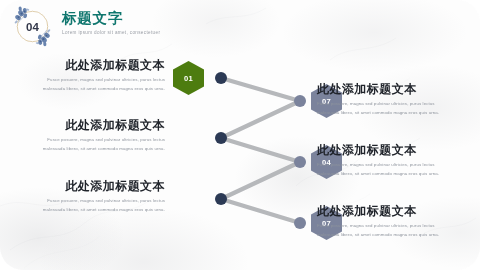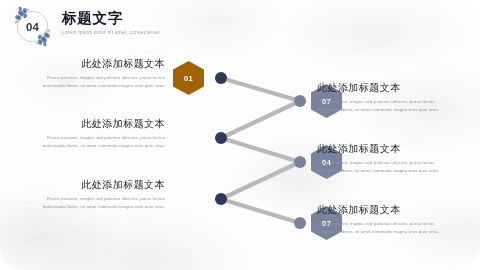--- a/index.html
+++ b/index.html
@@ -72,21 +72,21 @@
     letter-spacing: 0.2px;
     z-index: 3;
   }
   .title-block {
     position: absolute;
     left: 62px; top: 10px;
   }
   .title-main {
     font-size: 14.5px;
     font-weight: 700;
-    color: #0f172a;
+    color: #0f766e;
     letter-spacing: 0.8px;
     line-height: 1.15;
   }
   .title-sub {
     margin-top: 3px;
     font-size: 4.6px;
     color: #9a9ea6;
     letter-spacing: 0.35px;
     font-weight: 400;
   }
@@ -108,39 +108,39 @@
     width: 31px; height: 34px;
     display: flex;
     align-items: center;
     justify-content: center;
     clip-path: polygon(50% 0%, 100% 25%, 100% 75%, 50% 100%, 0% 75%, 0% 25%);
     font-size: 7.6px;
     font-weight: 700;
     color: #ffffff;
     letter-spacing: 0.3px;
   }
-  .hex.dark  { background: #a16207; }
+  .hex.dark  { background: #4d7c0f; }
   .hex.light { background: #7b839c; }
 
   .dot {
     position: absolute;
     width: 12px; height: 12px;
     border-radius: 50%;
   }
   .dot.dark  { background: #2c3a55; }
   .dot.light { background: #7b839c; }
 
   
   .tblock { position: absolute; width: 141px; }
   .tblock.left  { text-align: right; }
   .tblock.right { text-align: left; }
 
   .t-head {
-    font-size: 10px;
-    font-weight: 400;
+    font-size: 12px;
+    font-weight: 700;
     color: #20242b;
     letter-spacing: 0.45px;
     line-height: 1.2;
   }
   .t-body {
     margin-top: 4px;
     font-size: 4.35px;
     line-height: 1.95;
     color: #8e949d;
     letter-spacing: 0.12px;

